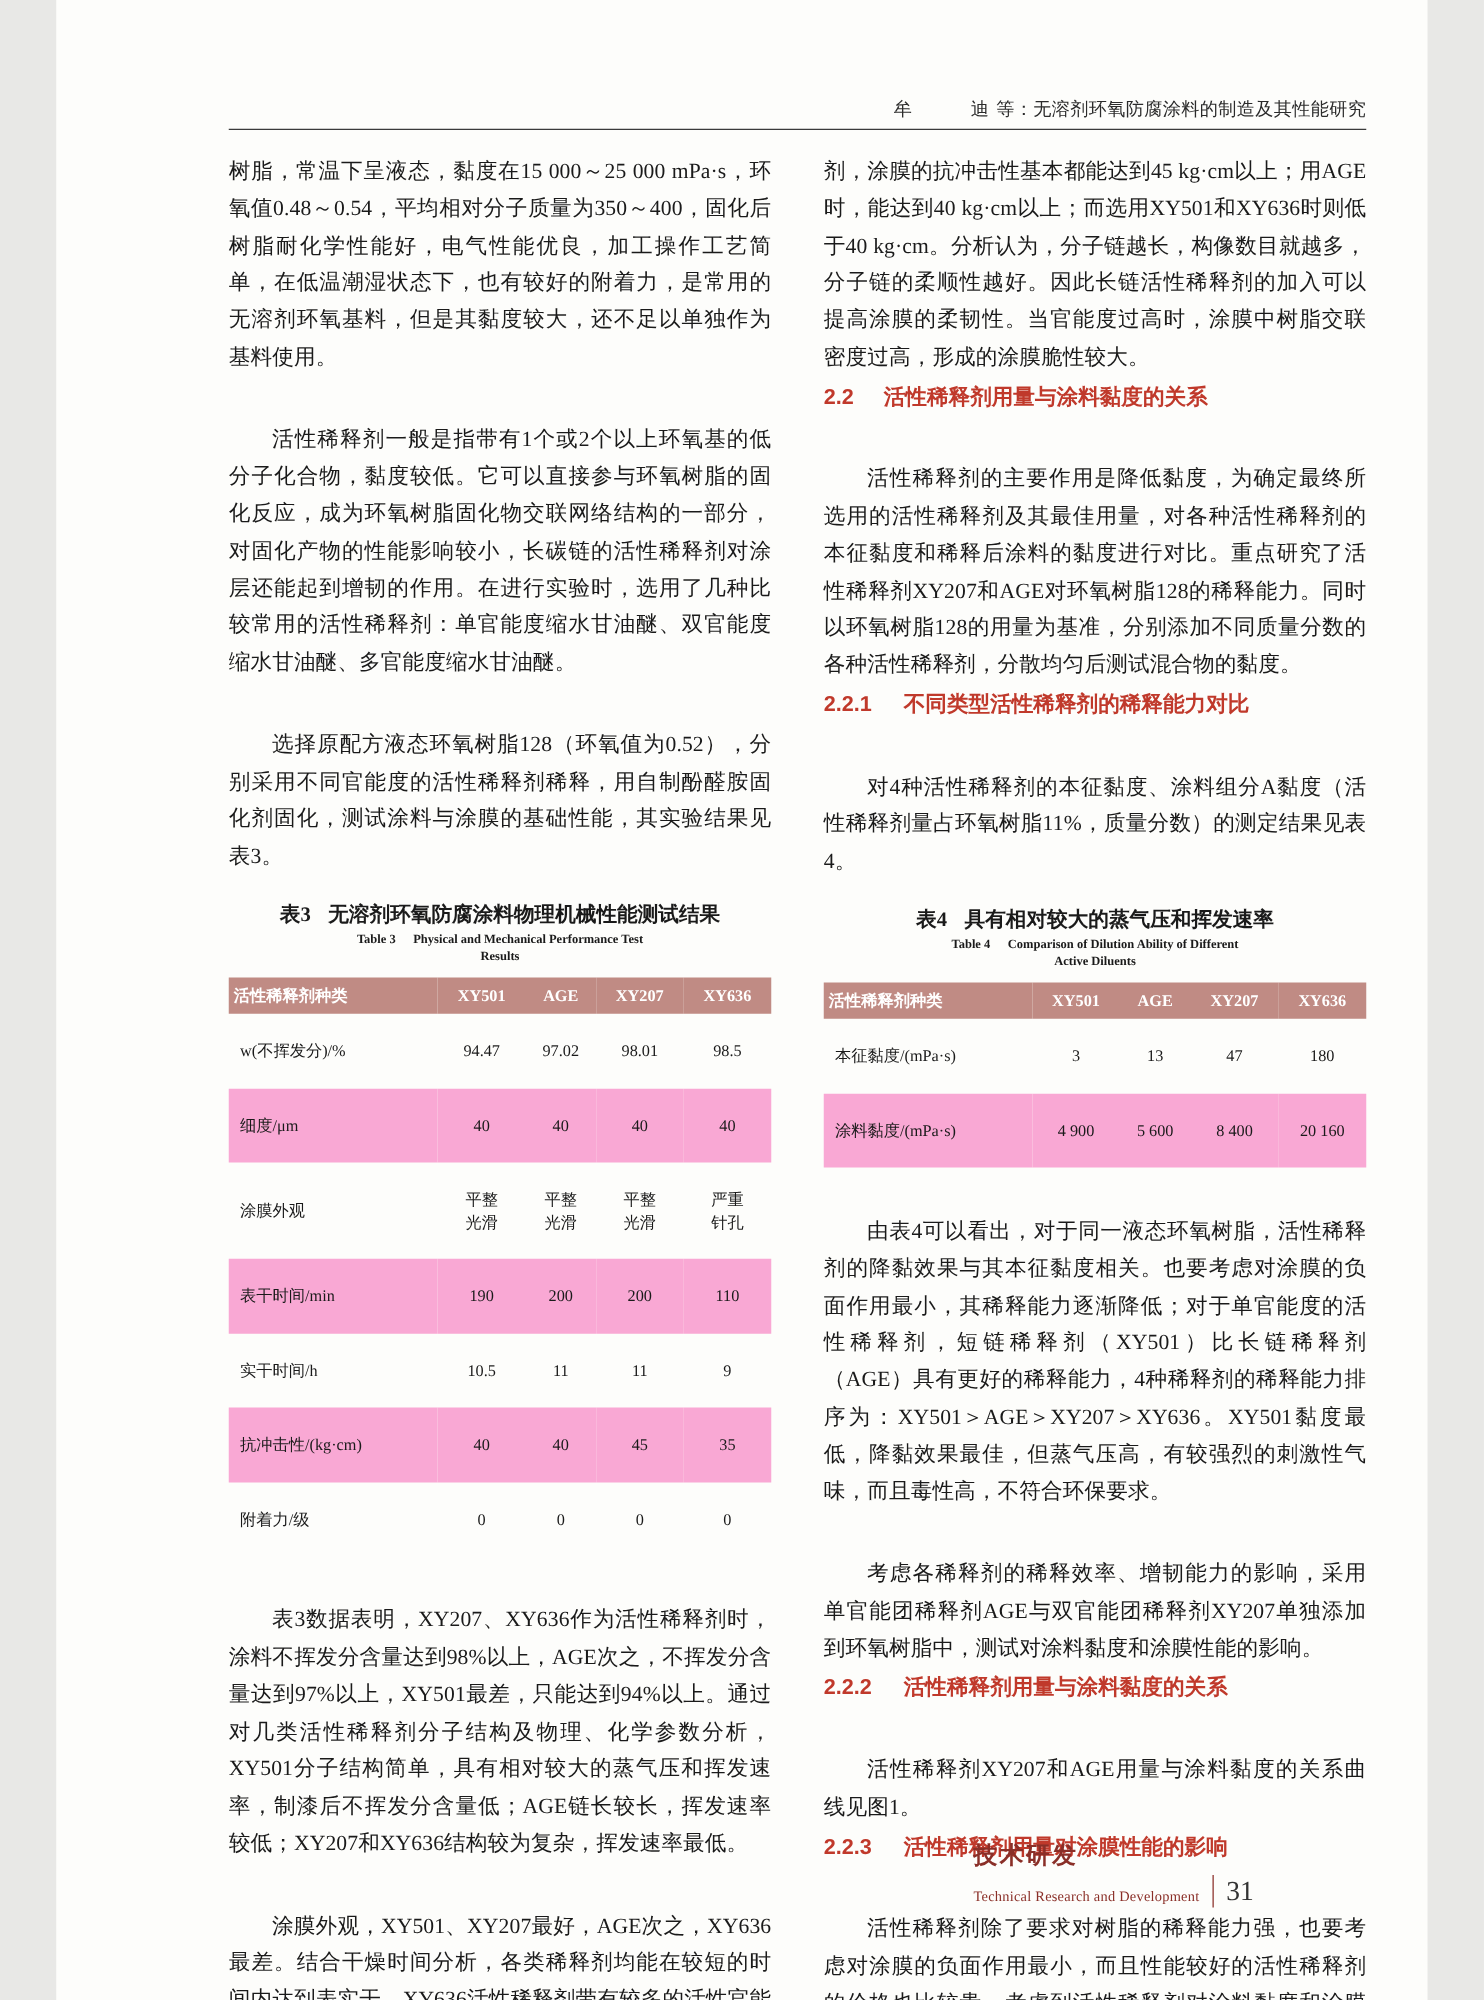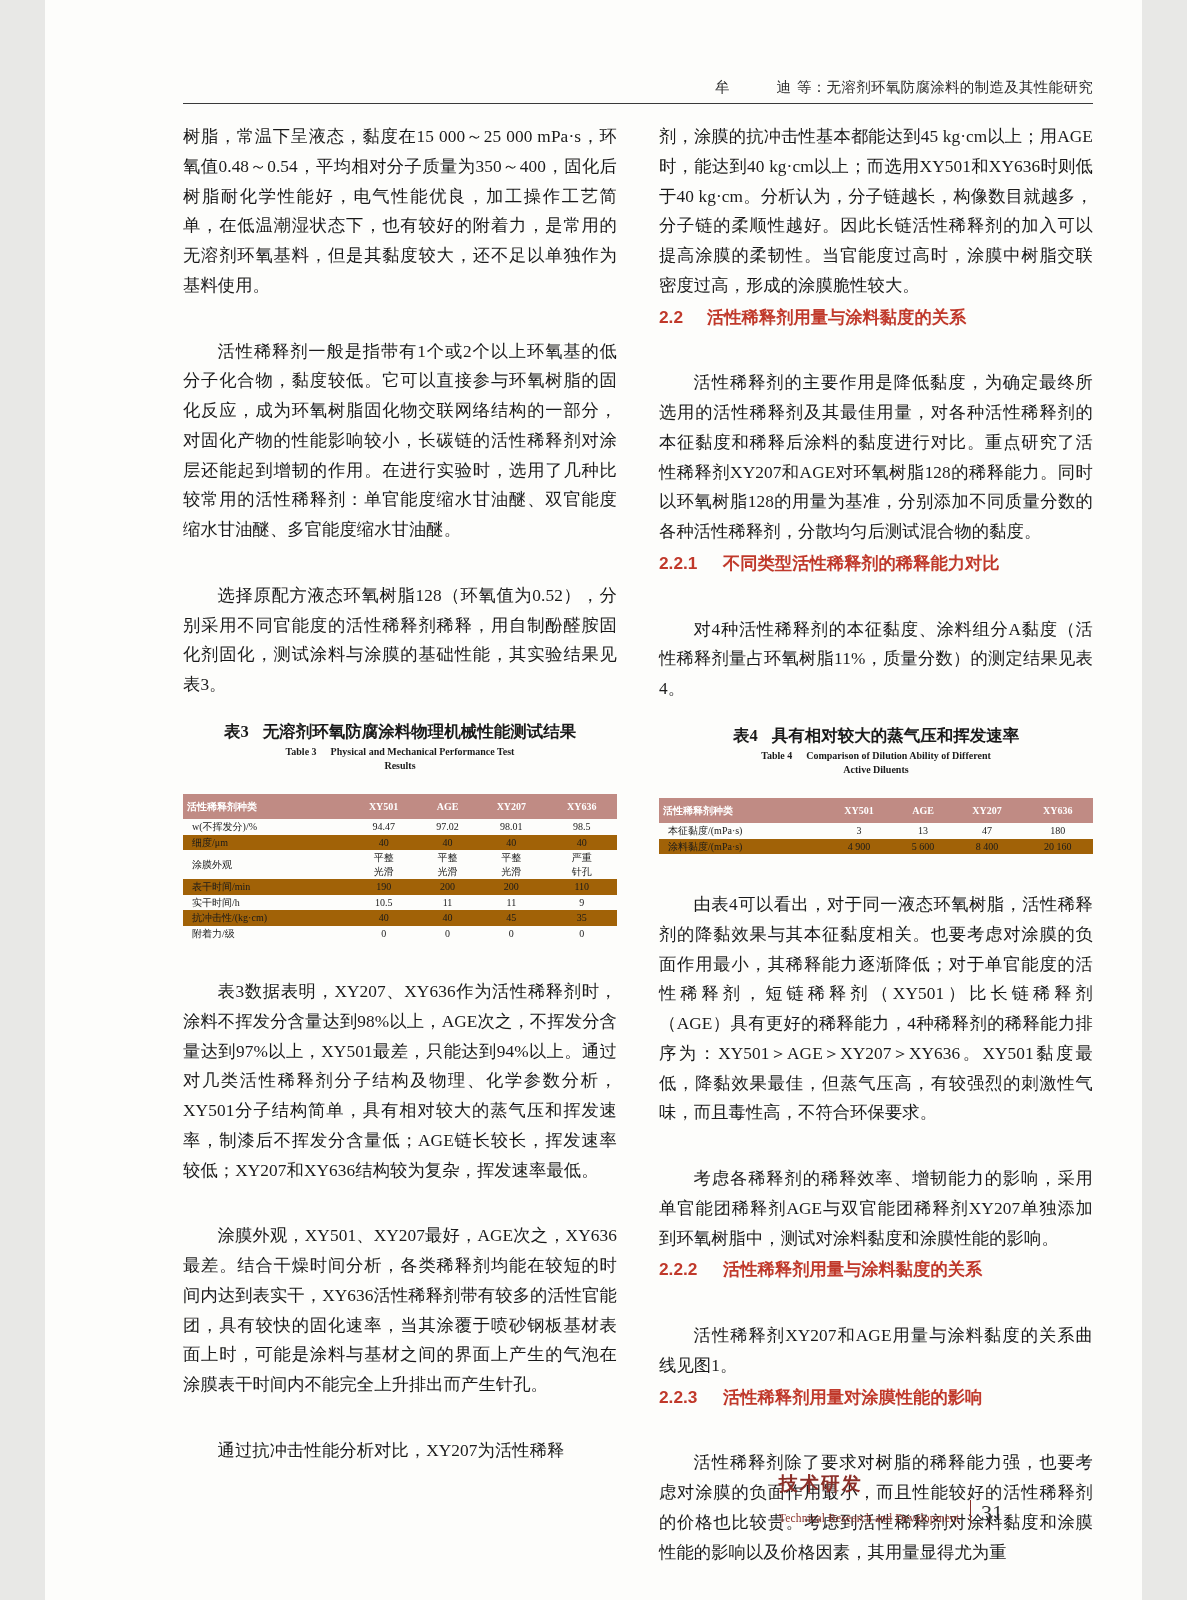--- a/index.html
+++ b/index.html
@@ -97,41 +97,41 @@
     font-weight: bold;
     line-height: 1.45;
     font-family: "Liberation Serif", serif;
   }
   .tbl-title-en .lbl {
     margin-right: 14px;
   }
   table.data {
     border-collapse: collapse;
     width: 100%;
-    margin-top: 20px;
-    font-size: 10px;
+    margin-top: 8px;
+    font-size: 13px;
   }
   table.data td {
-    padding: 1px 4px;
+    padding: 21px 4px;
     text-align: center;
     line-height: 1.35;
   }
   table.data td.rowhdr {
     text-align: left;
     padding-left: 9px;
     white-space: nowrap;
   }
   table.data tr.hdr td {
     background: #c08b84;
     color: #ffffff;
     font-weight: bold;
     padding: 6px 4px;
   }
   table.data tr.alt td {
-    background: #a16207;
+    background: #f9a8d4;
   }
   table.data tr.plain td {
     background: transparent;
   }
   .two-line {
     line-height: 1.25;
   }
   
   .footer {
     position: absolute;

